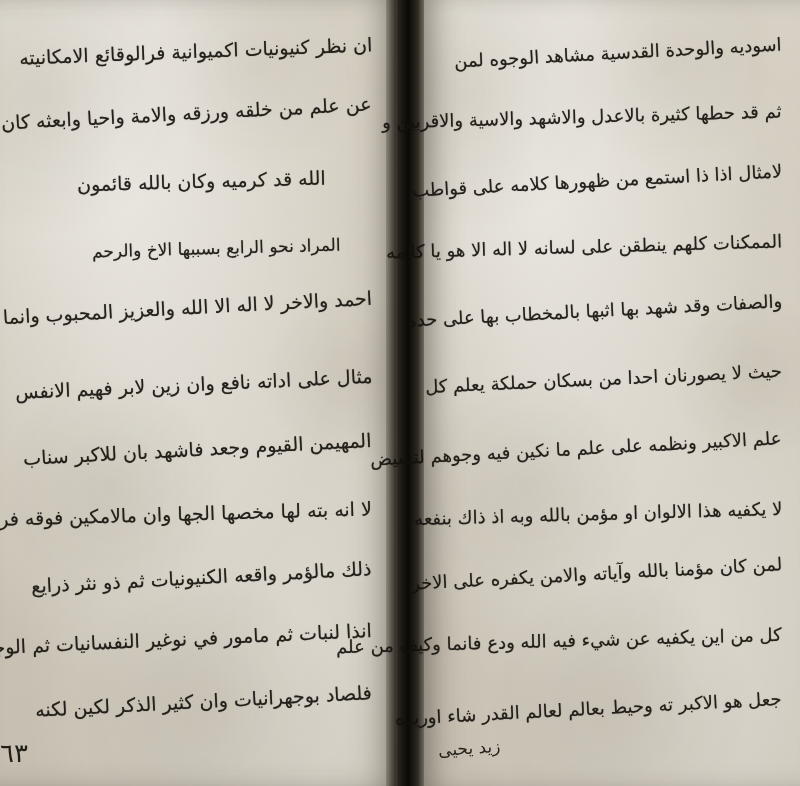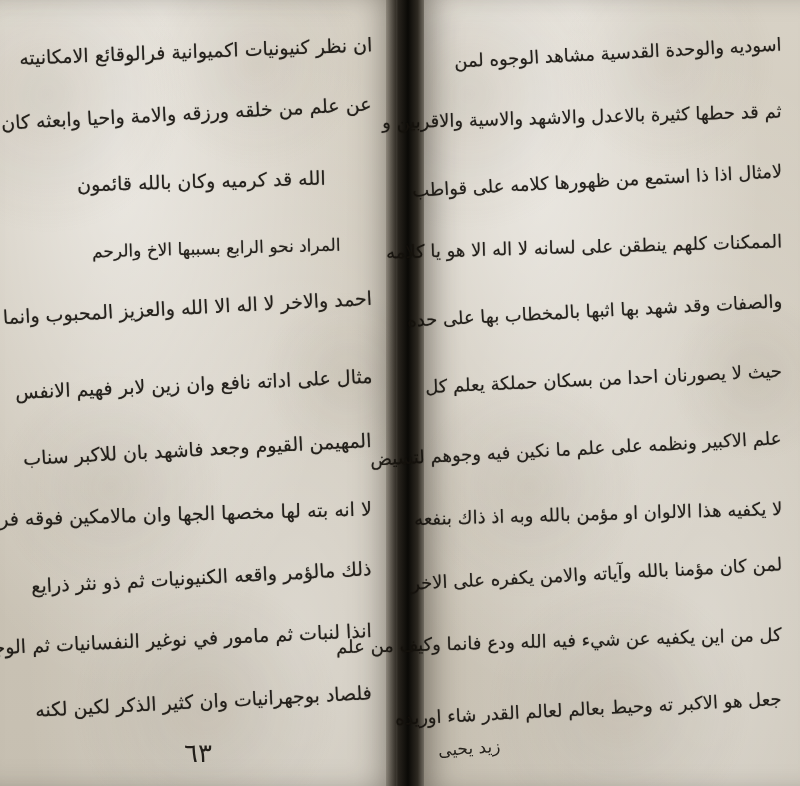--- a/index.html
+++ b/index.html
@@ -98,21 +98,21 @@
   
   .line.s1 { transform: rotate(-2.2deg); }
   .line.s2 { transform: rotate(-3.0deg); }
   .line.s3 { transform: rotate(-1.6deg); }
   .line.s4 { transform: rotate(-2.6deg); }
   .page-number {
     position: absolute;
     bottom: 18px;
     left: 0;
     width: 396px;
-    text-align: center;
+    text-align: left;
     font-size: 26px;
     color: #14110c;
     font-family: "DejaVu Sans", sans-serif;
     opacity: .92;
   }
   .catchword {
     position: absolute;
     direction: rtl;
     font-size: 17px;
     color: #14110c;

